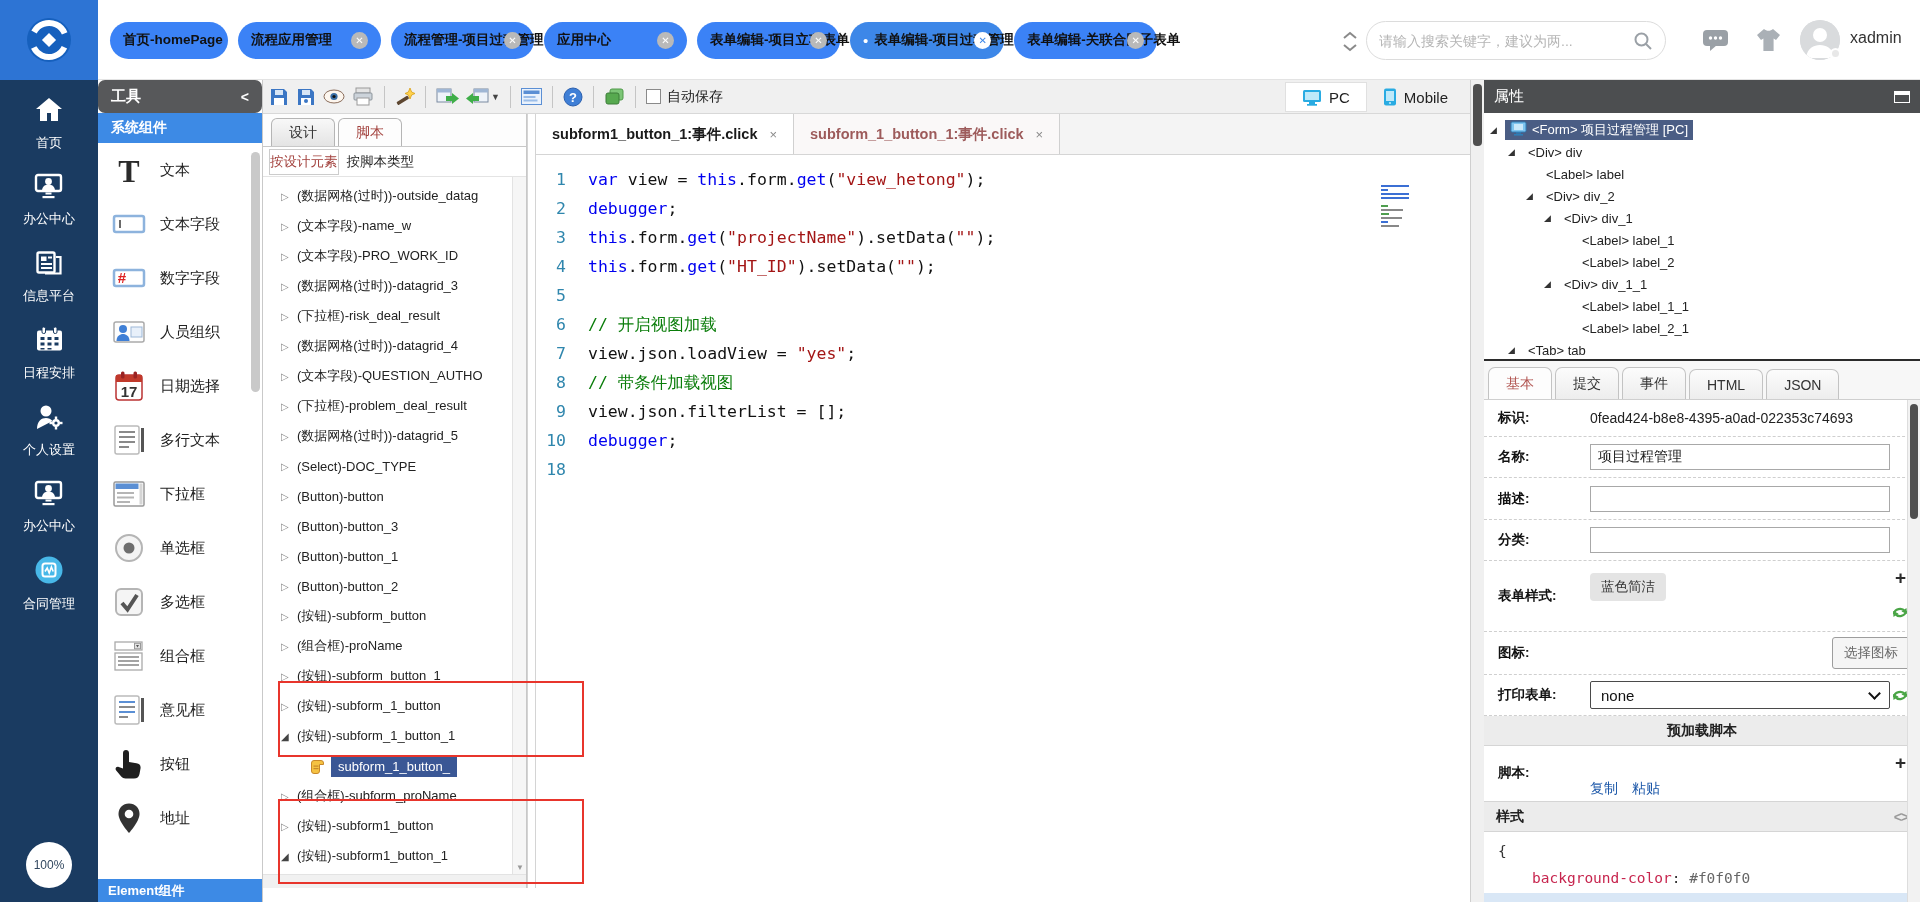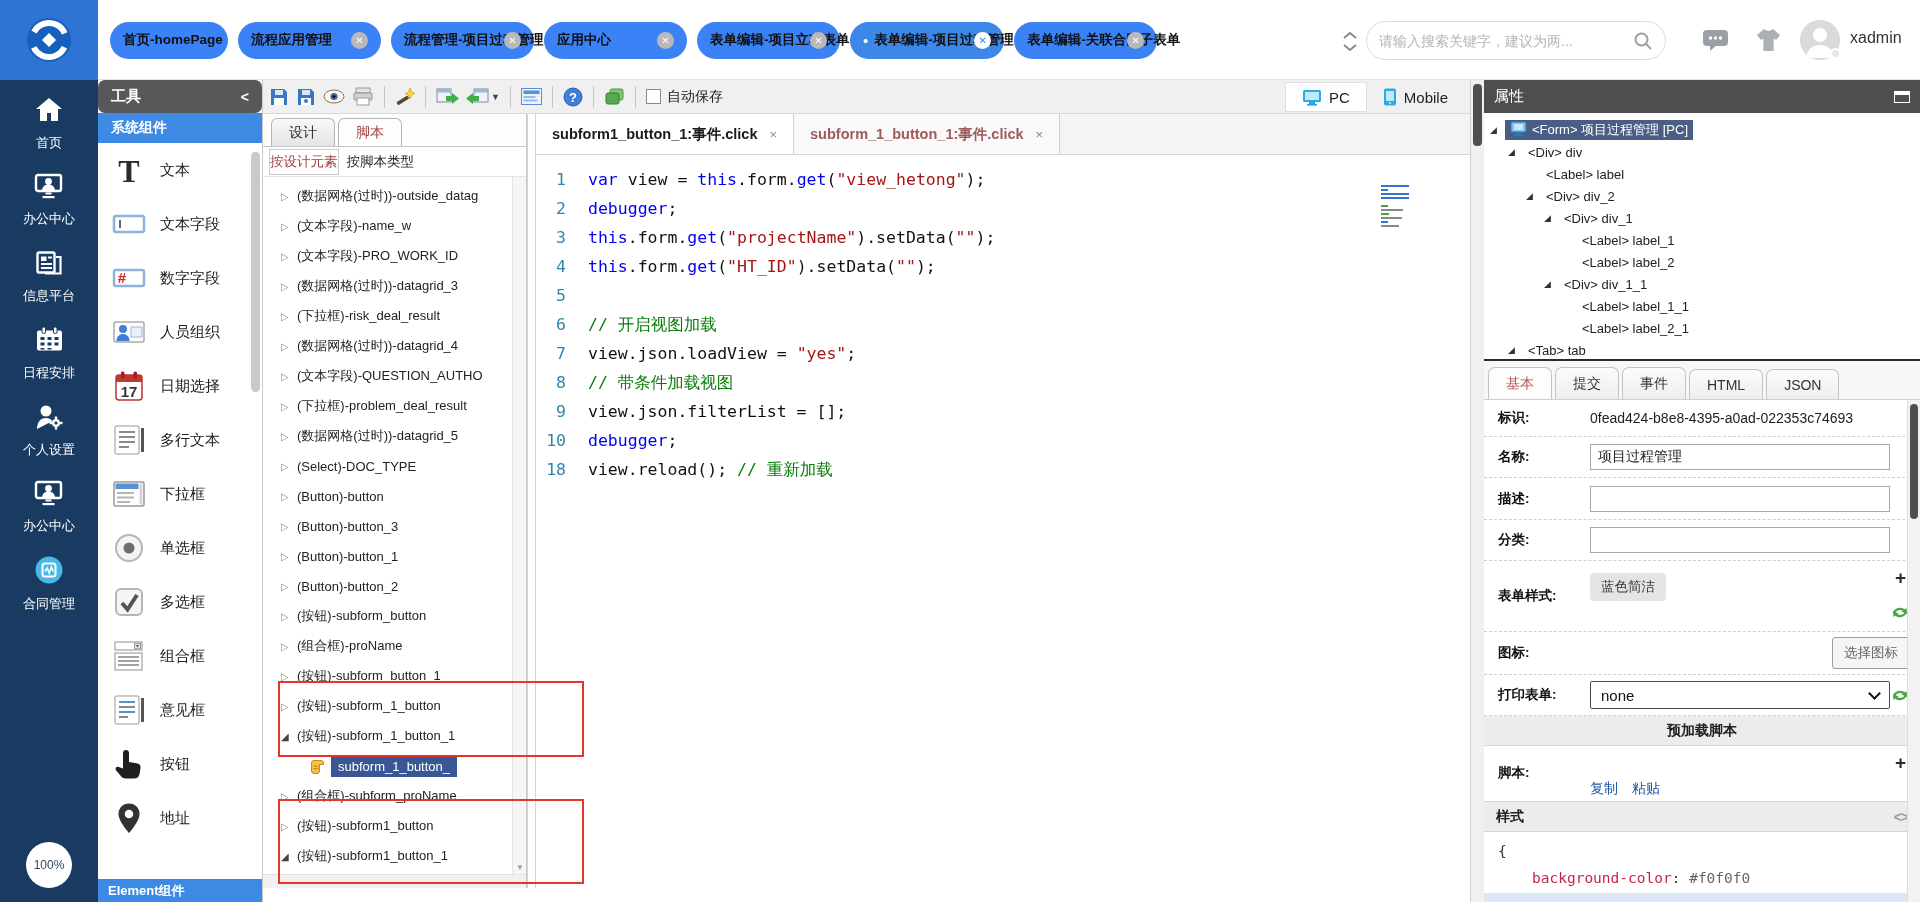--- a/index.html
+++ b/index.html
@@ -731,21 +731,20 @@
       <div class="cl">
         <span class="lnum">9</span>
         <span class="ltxt"><span class="tk-t">view.json.filterList = [];</span></span>
       </div>
       <div class="cl">
         <span class="lnum">10</span>
         <span class="ltxt"><span class="tk-k">debugger</span><span class="tk-t">;</span></span>
       </div>
       <div class="cl">
         <span class="lnum">18</span>
-        <span class="ltxt"><span class="tk-t">view.reload(); </span><span class="tk-c">// 重新加载</span></span>
       </div>
     </div>
 </div>
 
 <div class="rsplit">
     <div class="thumb"></div>
   </div>
 
 <div class="props">
   <div class="props-header">

